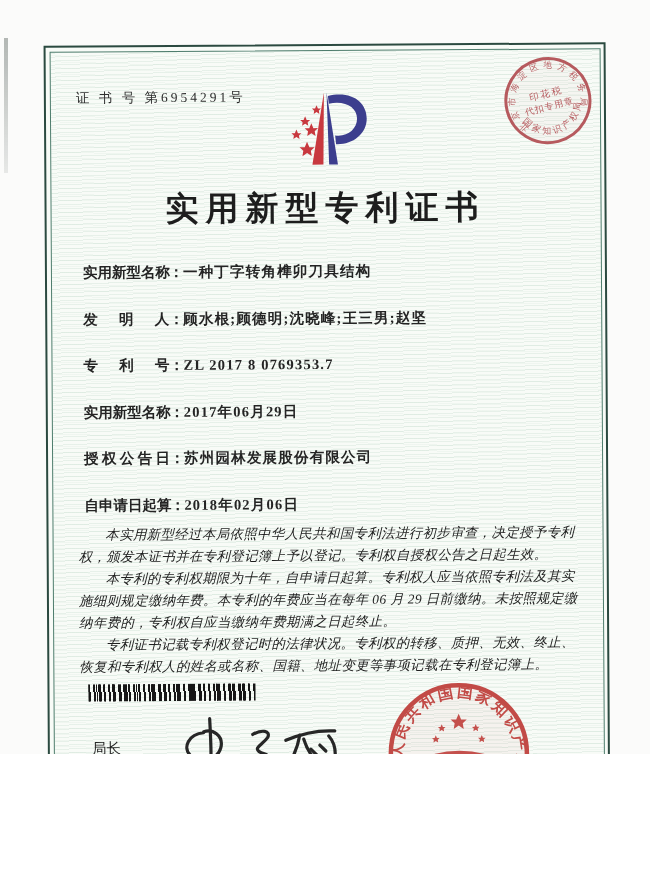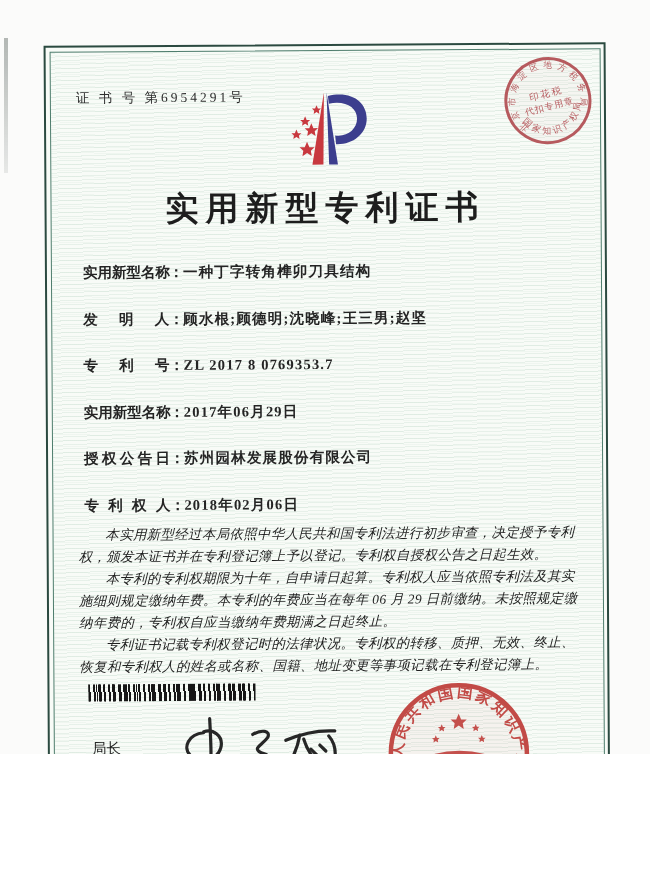--- a/index.html
+++ b/index.html
@@ -131,21 +131,21 @@
       <div class="frow">
         <span class="flabel">专利号</span><span class="fcolon">：</span><span class="fvalue">ZL 2017 8 0769353.7</span>
       </div>
       <div class="frow">
         <span class="flabel">实用新型名称</span><span class="fcolon">：</span><span class="fvalue">2017年06月29日</span>
       </div>
       <div class="frow">
         <span class="flabel">授权公告日</span><span class="fcolon">：</span><span class="fvalue">苏州园林发展股份有限公司</span>
       </div>
       <div class="frow">
-        <span class="flabel">专利权人</span><span class="fcolon">：</span><span class="fvalue">2018年02月06日</span>
+        <span class="flabel">自申请日起算</span><span class="fcolon">：</span><span class="fvalue">2018年02月06日</span>
       </div>
     </div>
 
     <div class="body-text">
       <p>本实用新型经过本局依照中华人民共和国专利法进行初步审查，决定授予专利权，颁发本证书并在专利登记簿上予以登记。专利权自授权公告之日起生效。</p>
       <p>本专利的专利权期限为十年，自申请日起算。专利权人应当依照专利法及其实施细则规定缴纳年费。本专利的年费应当在每年 06 月 29 日前缴纳。未按照规定缴纳年费的，专利权自应当缴纳年费期满之日起终止。</p>
       <p>专利证书记载专利权登记时的法律状况。专利权的转移、质押、无效、终止、恢复和专利权人的姓名或名称、国籍、地址变更等事项记载在专利登记簿上。</p>
     </div>
 
     <div class="barcode"></div>

